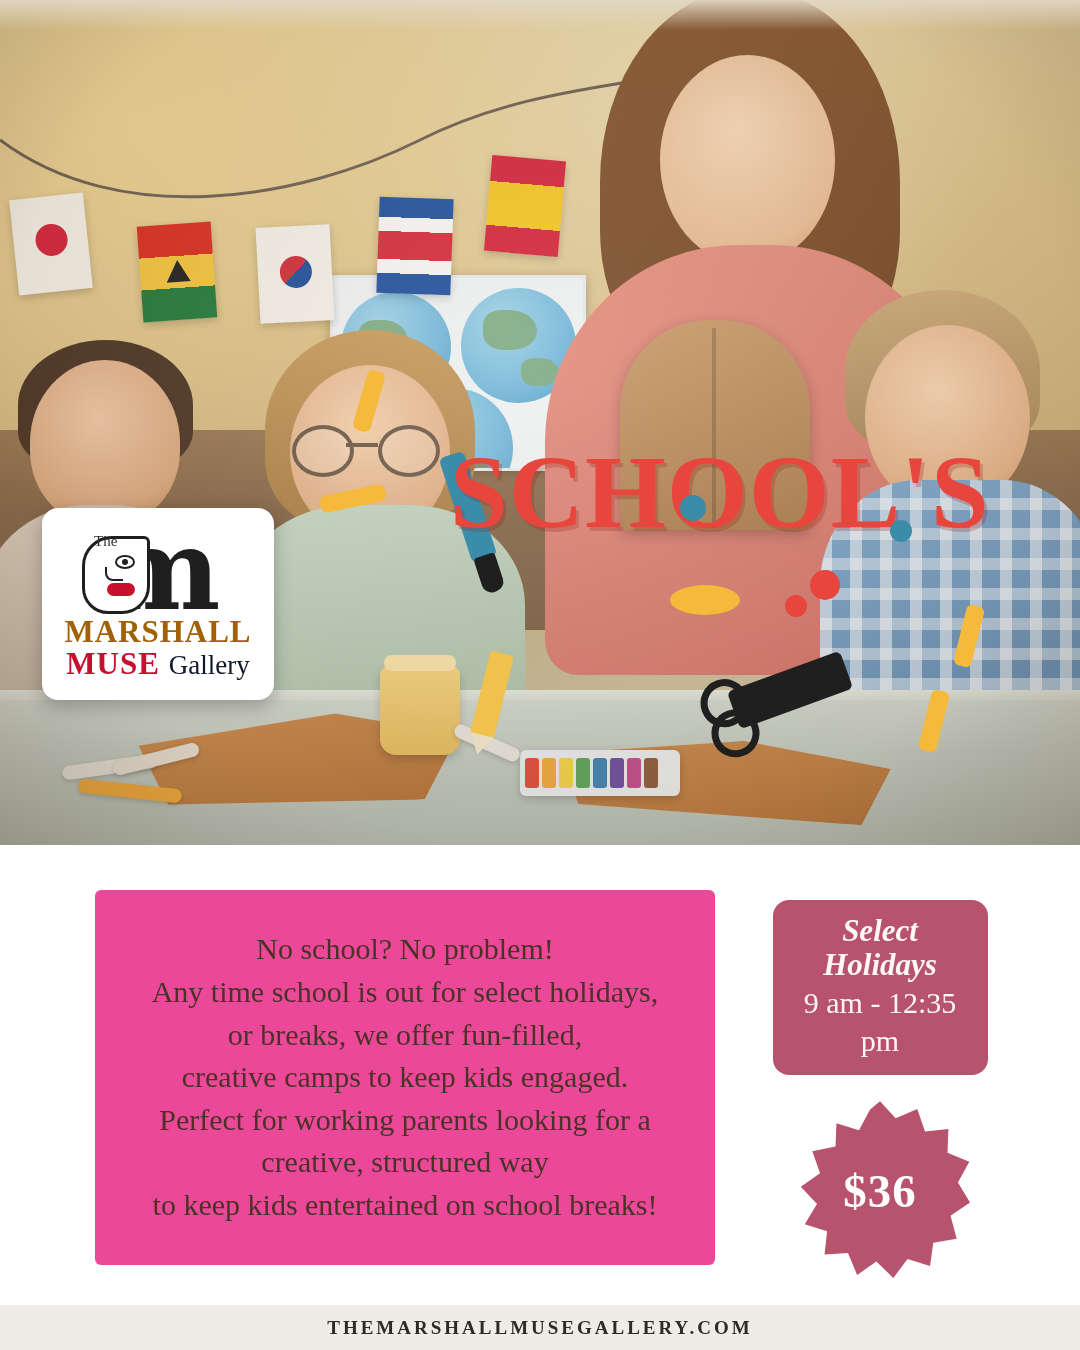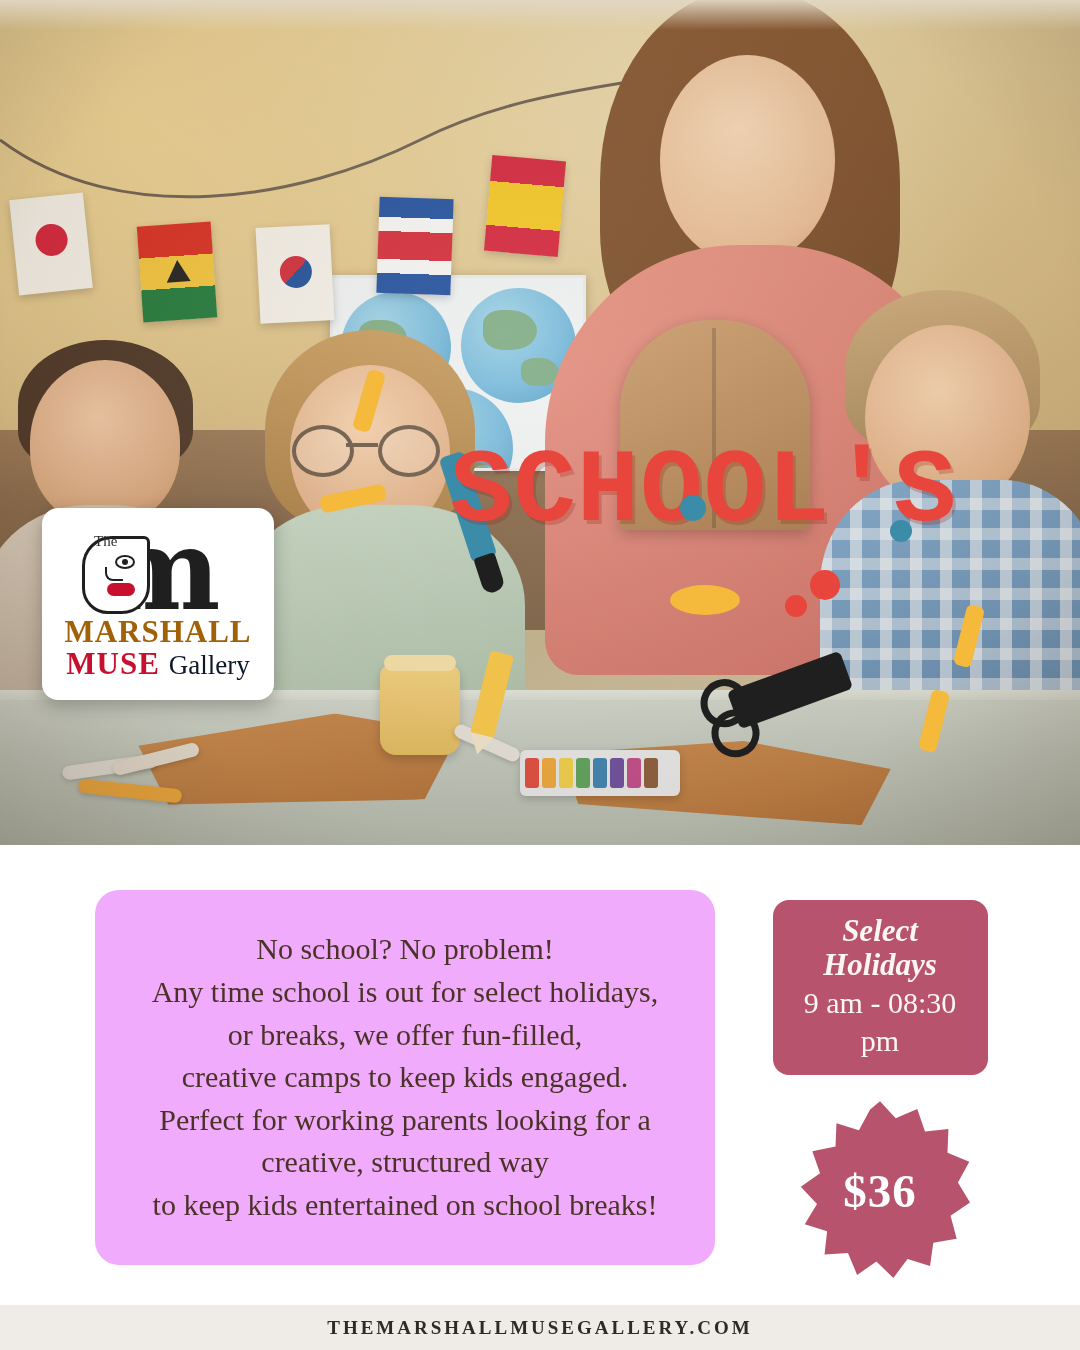--- a/index.html
+++ b/index.html
@@ -246,21 +246,21 @@
   }
 
   
   .headline {
     position: absolute;
     left: 430px; top: 440px;
     width: 600px; height: 320px;
   }
   .word-schools {
     position: absolute; left: 20px; top: 0;
-    font-family: Liberation Mono, monospace;
+    font-family: Liberation Serif, serif;
     font-weight: 700;
     font-size: 104px;
     color: #e8453c;
     letter-spacing: 1px;
     line-height: 1;
     text-shadow: 3px 4px 0 rgba(150,30,25,.25);
   }
   .word-schools span { display:inline-block; }
   .word-out {
     position: absolute; left: 95px; top: 140px;
@@ -303,22 +303,22 @@
   .body-section {
     position: absolute;
     left: 0; top: 845px;
     width: 1080px; height: 460px;
     background: #ffffff;
   }
   .text-card {
     position: absolute;
     left: 95px; top: 45px;
     width: 620px; height: 375px;
-    background: #f0abfc;
-    border-radius: 24px;
+    background: #ec4899;
+    border-radius: 6px;
     display: flex;
     align-items: center;
     justify-content: center;
     box-sizing: border-box;
     padding: 20px 24px;
   }
   .text-card p {
     margin: 0;
     text-align: center;
     font-family: "Liberation Serif", serif;
@@ -543,21 +543,21 @@
 or breaks, we offer fun-filled,
 creative camps to keep kids engaged.
 Perfect for working parents looking for a
 creative, structured way
 to keep kids entertained on school breaks!</p>
   </div>
 
   <div class="side-col">
     <div class="pill pill-holidays">
       <div class="line1">Select Holidays</div>
-      <div class="line2">9 am - 08:30 pm</div>
+      <div class="line2">9 am - 12:35 pm</div>
     </div>
 
     <div class="burst">
       <div class="star"></div>
       <div class="price">$36</div>
     </div>
 
     <div class="pill pill-ages">
       <div class="txt">Ages K &amp; Up</div>
     </div>

